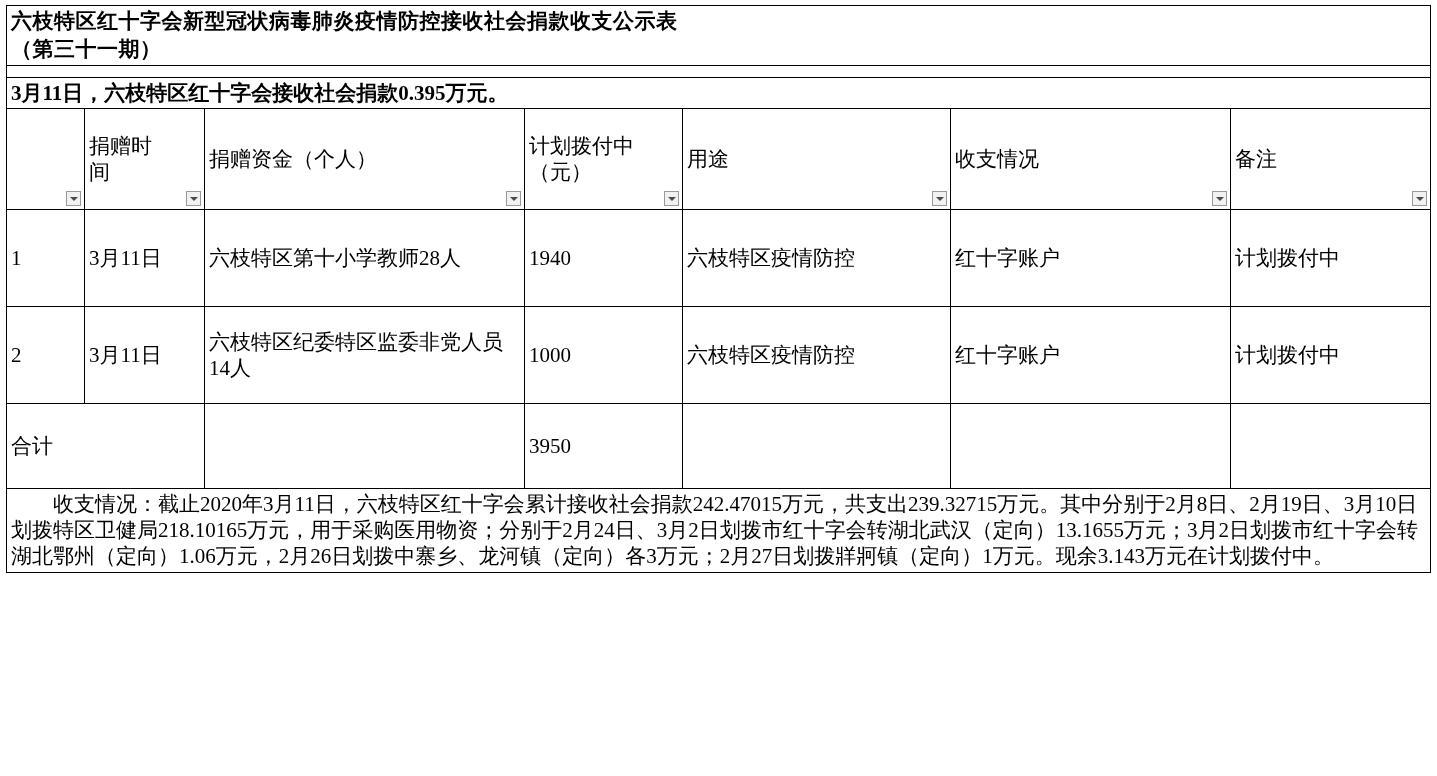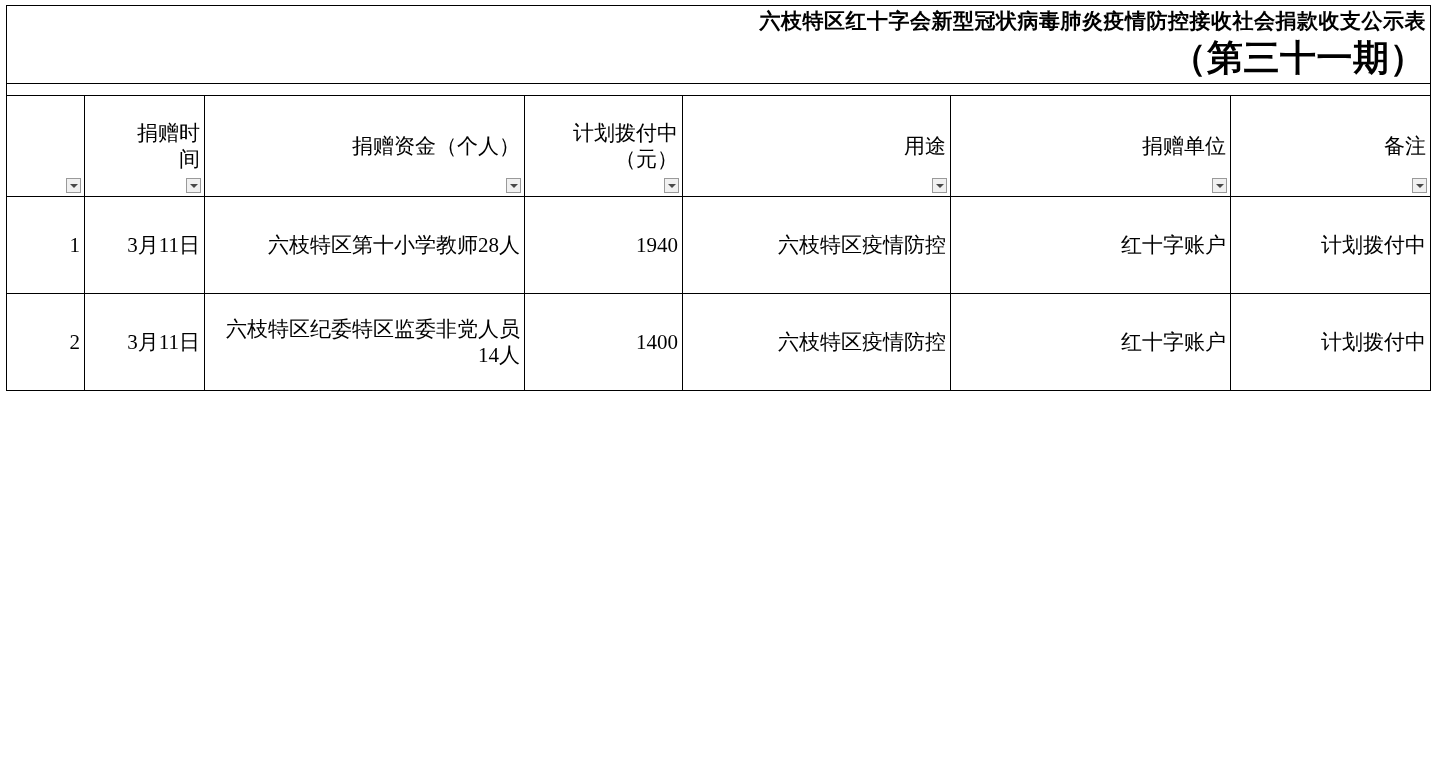--- a/index.html
+++ b/index.html
@@ -22,36 +22,36 @@
   }
   table.grid {
     border-collapse: collapse;
     table-layout: fixed;
     width: 1424px;
     margin: 5px 0 0 6px;
   }
   table.grid td {
     border: 1px solid #000000;
     vertical-align: middle;
-    text-align: right;
+    text-align: left;
     padding: 2px 4px;
     font-size: 21px;
     line-height: 1.25;
   }
   
   .title-cell {
     font-weight: bold;
     font-size: 30px;
     line-height: 1.35;
     padding: 10px 4px 12px 4px;
     letter-spacing: 0.5px;
   }
   .title-line2 {
     display: block;
-    font-size: 36px;
+    font-size: 21px;
     margin-top: 2px;
   }
   .subtitle-cell {
     font-weight: bold;
     font-size: 22px;
     padding: 14px 4px 14px 4px;
   }
   
   .hdr {
     font-size: 23px;
@@ -126,20 +126,23 @@
     <tbody>
       <tr>
         <td colspan="7" class="title-cell">
           <span>六枝特区红十字会新型冠状病毒肺炎疫情防控接收社会捐款收支公示表</span>
           <span class="title-line2">（第三十一期）</span>
         </td>
       </tr>
       <tr class="gap-row">
         <td colspan="7"></td>
       </tr>
+      <tr>
+        <td colspan="7" class="subtitle-cell">3月11日，六枝特区红十字会接收社会捐款0.395万元。</td>
+      </tr>
 
       <tr>
         <td class="hdr">
           <span class="hdr-wrap"></span>
           <span class="filter-btn"></span>
         </td>
         <td class="hdr">
           <span class="hdr-wrap">捐赠时</span>
           <span class="hdr-wrap">间</span>
           <span class="filter-btn"></span>
@@ -151,21 +154,21 @@
         <td class="hdr">
           <span class="hdr-wrap">计划拨付中</span>
           <span class="hdr-wrap">（元）</span>
           <span class="filter-btn"></span>
         </td>
         <td class="hdr">
           <span class="hdr-wrap">用途</span>
           <span class="filter-btn"></span>
         </td>
         <td class="hdr">
-          <span class="hdr-wrap">捐赠单位</span>
+          <span class="hdr-wrap">收支情况</span>
           <span class="filter-btn"></span>
         </td>
         <td class="hdr">
           <span class="hdr-wrap">备注</span>
           <span class="filter-btn"></span>
         </td>
       </tr>
 
       <tr>
         <td class="row-cell idx">1</td>
@@ -174,23 +177,34 @@
         <td class="row-cell">1940</td>
         <td class="row-cell">六枝特区疫情防控</td>
         <td class="row-cell">红十字账户</td>
         <td class="row-cell">计划拨付中</td>
       </tr>
 
       <tr>
         <td class="row-cell idx">2</td>
         <td class="row-cell">3月11日</td>
         <td class="row-cell">六枝特区纪委特区监委非党人员14人</td>
-        <td class="row-cell">1400</td>
+        <td class="row-cell">1000</td>
         <td class="row-cell">六枝特区疫情防控</td>
         <td class="row-cell">红十字账户</td>
         <td class="row-cell">计划拨付中</td>
       </tr>
 
-
+      <tr>
+        <td class="total-cell" colspan="2">合计</td>
+        <td class="total-cell"></td>
+        <td class="total-cell">3950</td>
+        <td class="total-cell"></td>
+        <td class="total-cell"></td>
+        <td class="total-cell"></td>
+      </tr>
+
+      <tr>
+        <td colspan="7" class="note-cell">收支情况：截止2020年3月11日，六枝特区红十字会累计接收社会捐款242.47015万元，共支出239.32715万元。其中分别于2月8日、2月19日、3月10日划拨特区卫健局218.10165万元，用于采购医用物资；分别于2月24日、3月2日划拨市红十字会转湖北武汉（定向）13.1655万元；3月2日划拨市红十字会转湖北鄂州（定向）1.06万元，2月26日划拨中寨乡、龙河镇（定向）各3万元；2月27日划拨牂牁镇（定向）1万元。现余3.143万元在计划拨付中。</td>
+      </tr>
     </tbody>
   </table>
 
 </div>
 
 </body></html>

